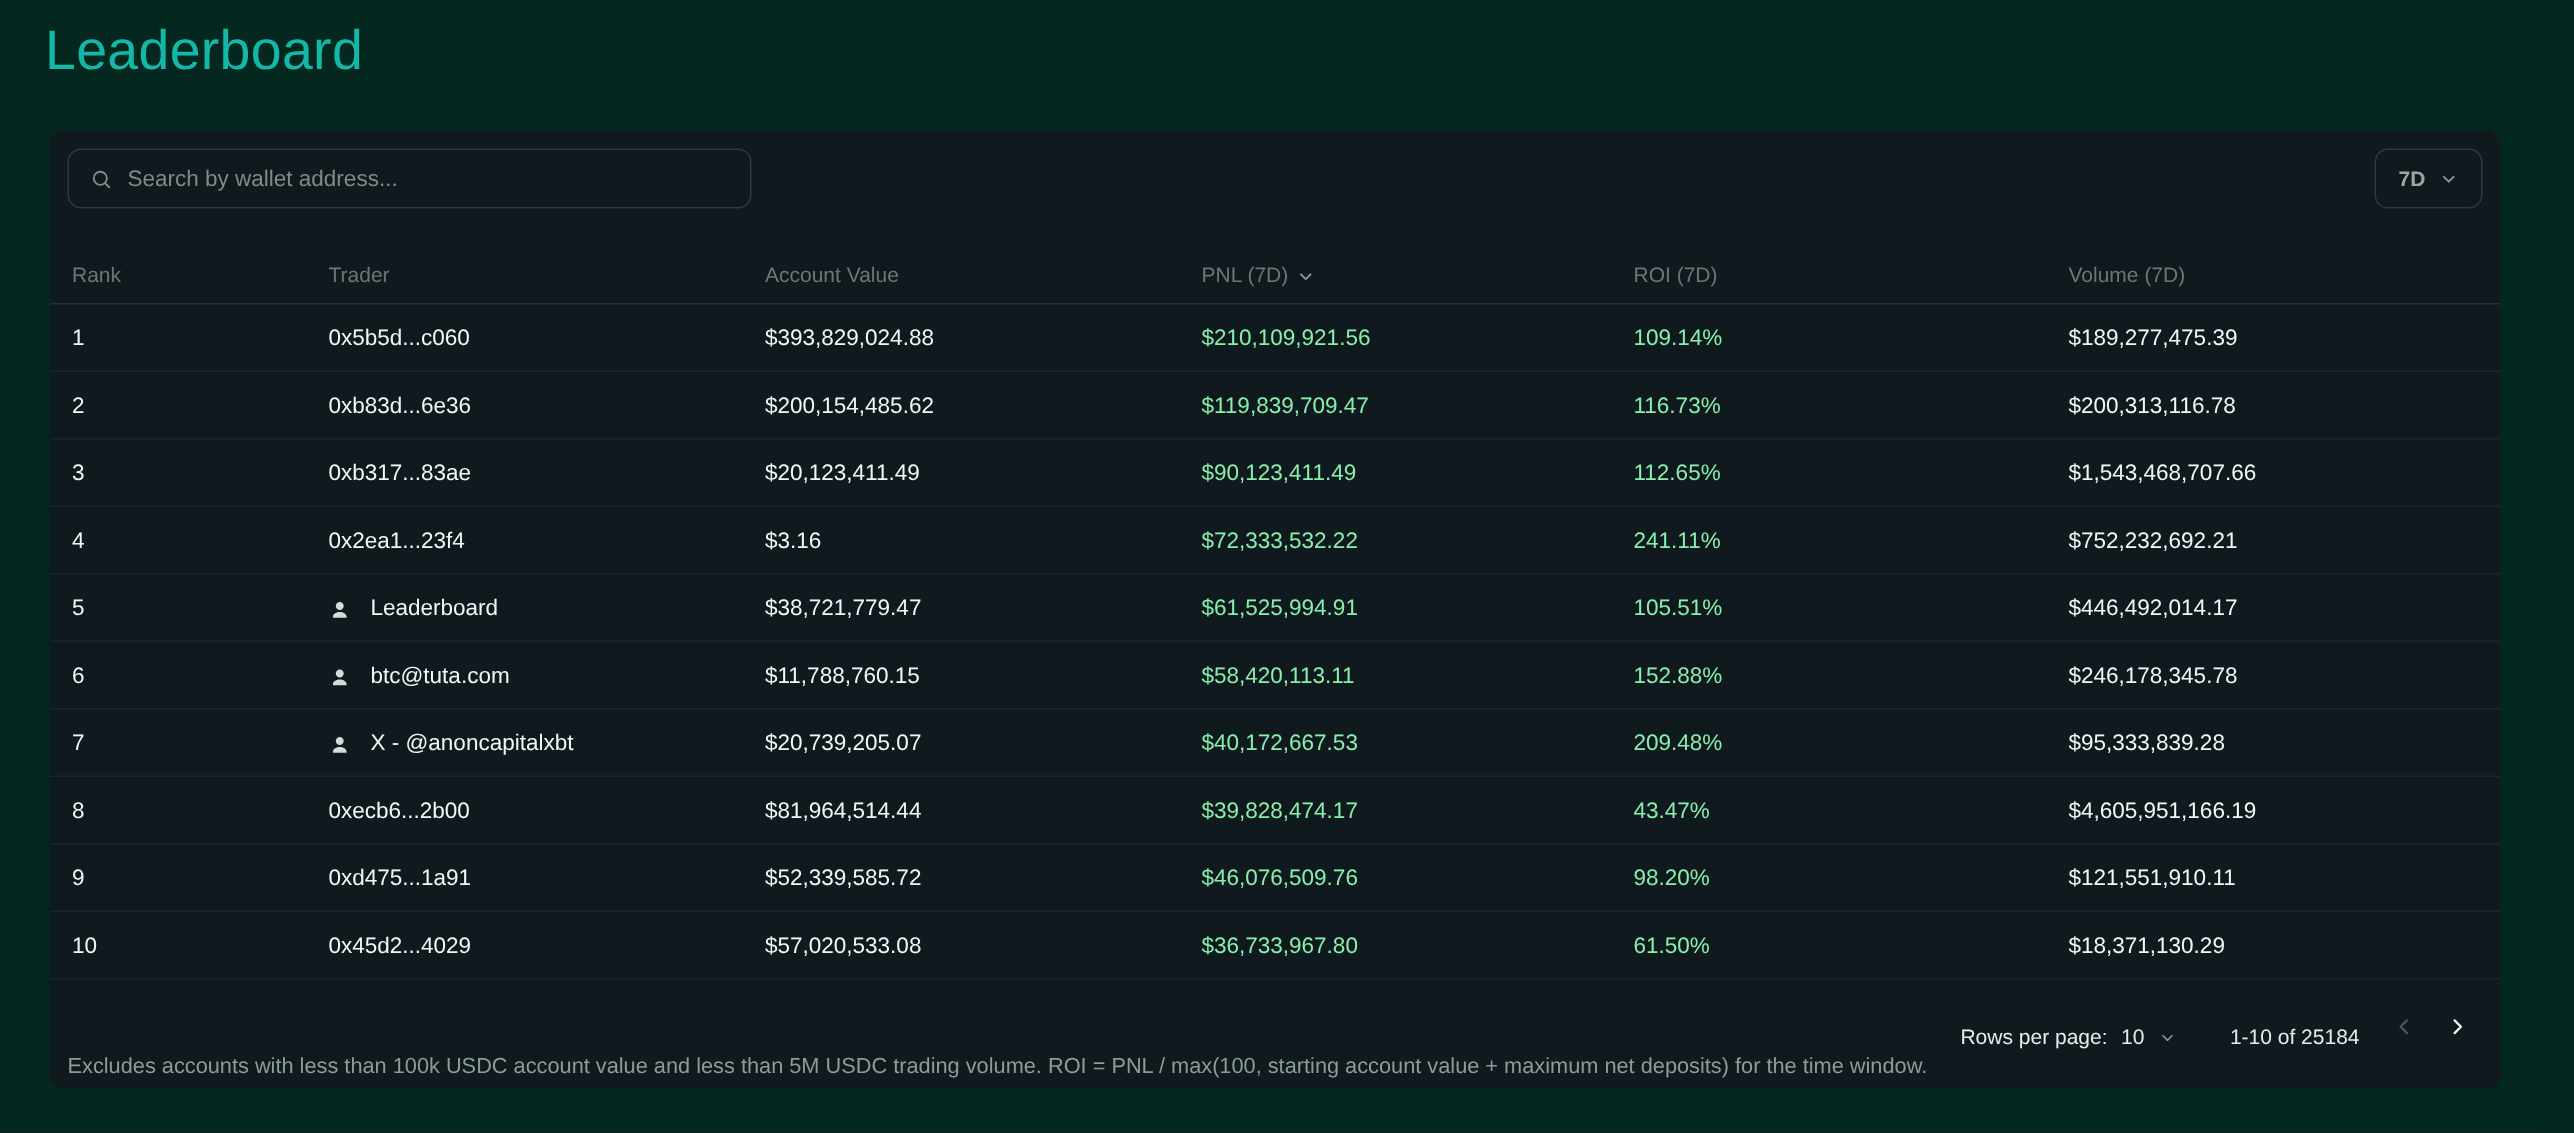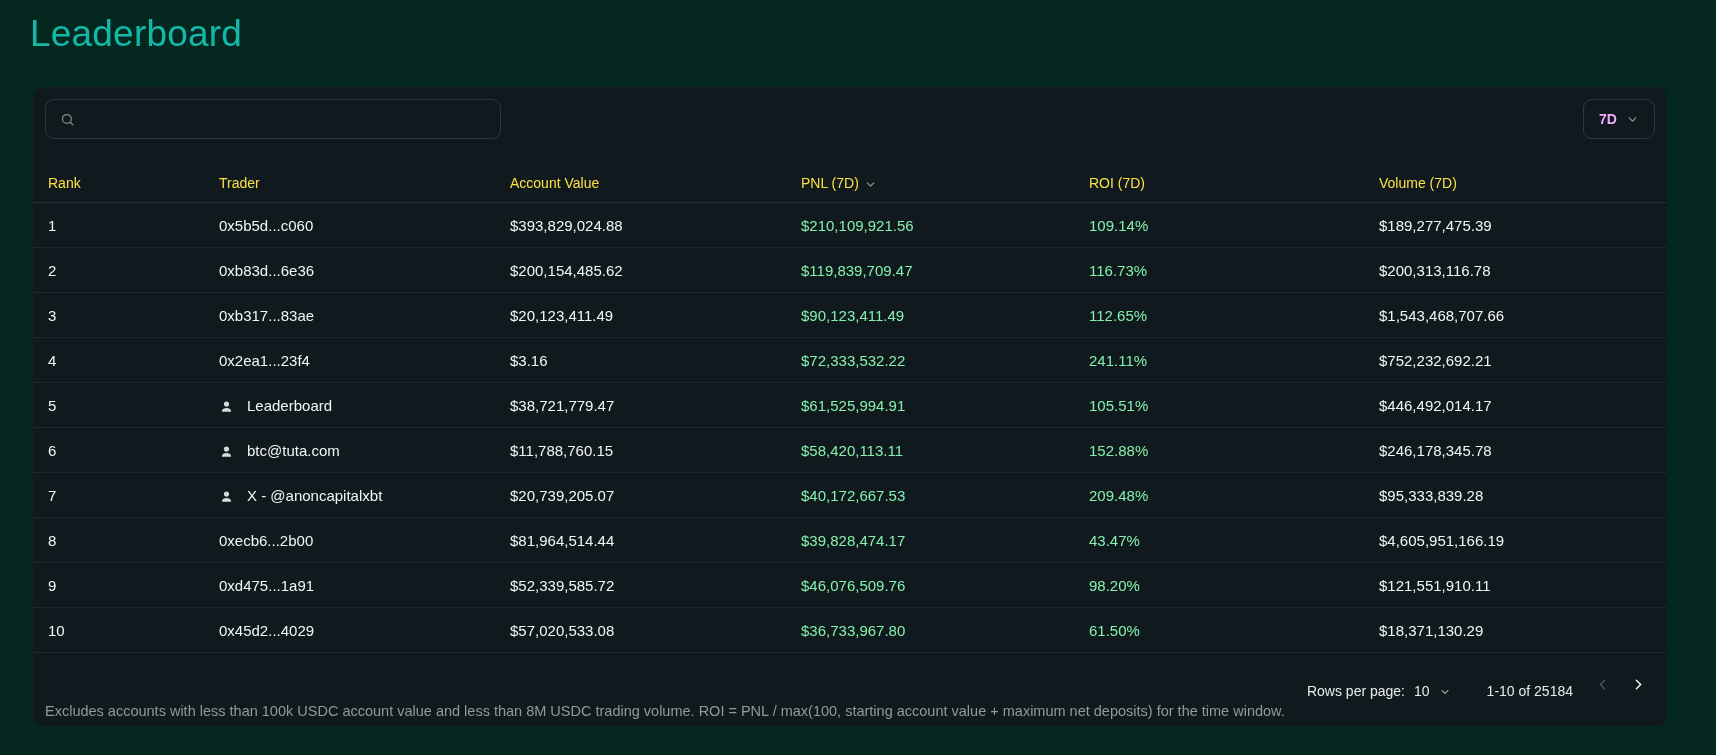--- a/index.html
+++ b/index.html
@@ -43,37 +43,37 @@
     background:transparent;
   }
   .searchbox input {
     flex:1; background:transparent; border:none; outline:none;
     color:#e8efec; font-size:15px; font-family:inherit;
   }
   .searchbox input::placeholder { color:#7e8c88; }
   .tf-btn {
     height:40px; min-width:72px;
     border:1px solid #2b3a3c; border-radius:9px;
-    background:transparent; color:#f0abfc;
+    background:transparent; color:#a3a3a3;
     font-size:14px; font-weight:700; font-family:inherit;
     display:flex; align-items:center; justify-content:center; gap:9px;
     padding:0 13px; cursor:pointer;
   }
   .dim { color:#8e9a97; }
   .grid-cols {
     display:grid;
     grid-template-columns:171px 291px 291px 288px 290px 1fr;
     padding-left:15px;
   }
   .thead {
     flex:0 0 52px;
     align-items:end;
     padding-bottom:11px;
     border-bottom:1px solid rgba(255,255,255,.09);
-    color:#fde047;
+    color:#737373;
     font-size:14px;
   }
   .th { display:flex; align-items:center; gap:5px; cursor:pointer; }
   .sorticon { display:inline-flex; color:#8e9a97; margin-top:2px; }
   .tbody { flex:0 0 450px; display:flex; flex-direction:column; }
   .tr {
     flex:0 0 45px;
     align-items:center;
     border-bottom:1px solid rgba(255,255,255,.055);
     font-size:15px;
@@ -112,20 +112,21 @@
 <div class="panel">
 
   <div class="toolbar">
     <div class="searchbox">
       <span class="dim" style="display:inline-flex;">
         <svg width="15" height="15" viewBox="0 0 24 24" fill="none" stroke="#7e8c88" stroke-width="2" stroke-linecap="round">
             <circle cx="11" cy="11" r="7"></circle>
             <path d="M20.5 20.5l-4.2-4.2"></path>
           </svg>
       </span>
+      <input type="text" placeholder="Search by wallet address..." style="">
     </div>
     <button class="tf-btn">
       <span>7D</span>
       <span class="dim" style="display:inline-flex;">
         <svg width="13" height="13" viewBox="0 0 24 24" fill="none" stroke="currentColor" stroke-width="2.2" stroke-linecap="round" stroke-linejoin="round">
             <path d="M6 9l6 6 6-6"></path>
           </svg>
       </span>
     </button>
   </div>
@@ -294,15 +295,15 @@
     </button>
     <button class="navbtn next">
       <span style="display:inline-flex;">
         <svg width="17" height="17" viewBox="0 0 24 24" fill="none" stroke="currentColor" stroke-width="2.2" stroke-linecap="round" stroke-linejoin="round">
             <path d="M9 6l6 6-6 6"></path>
           </svg>
       </span>
     </button>
   </div>
 
-  <div class="footnote">Excludes accounts with less than 100k USDC account value and less than 8M USDC trading volume. ROI = PNL / max(100, starting account value + maximum net deposits) for the time window.</div>
+  <div class="footnote">Excludes accounts with less than 100k USDC account value and less than 5M USDC trading volume. ROI = PNL / max(100, starting account value + maximum net deposits) for the time window.</div>
 
 </div>
 
 </body></html>

